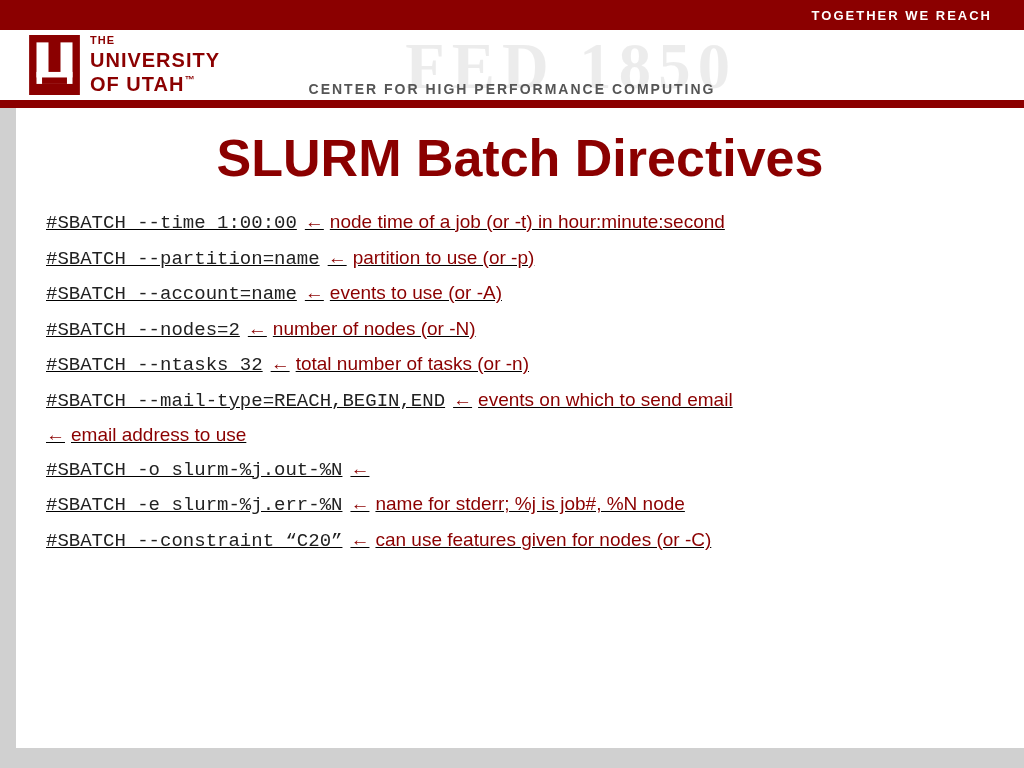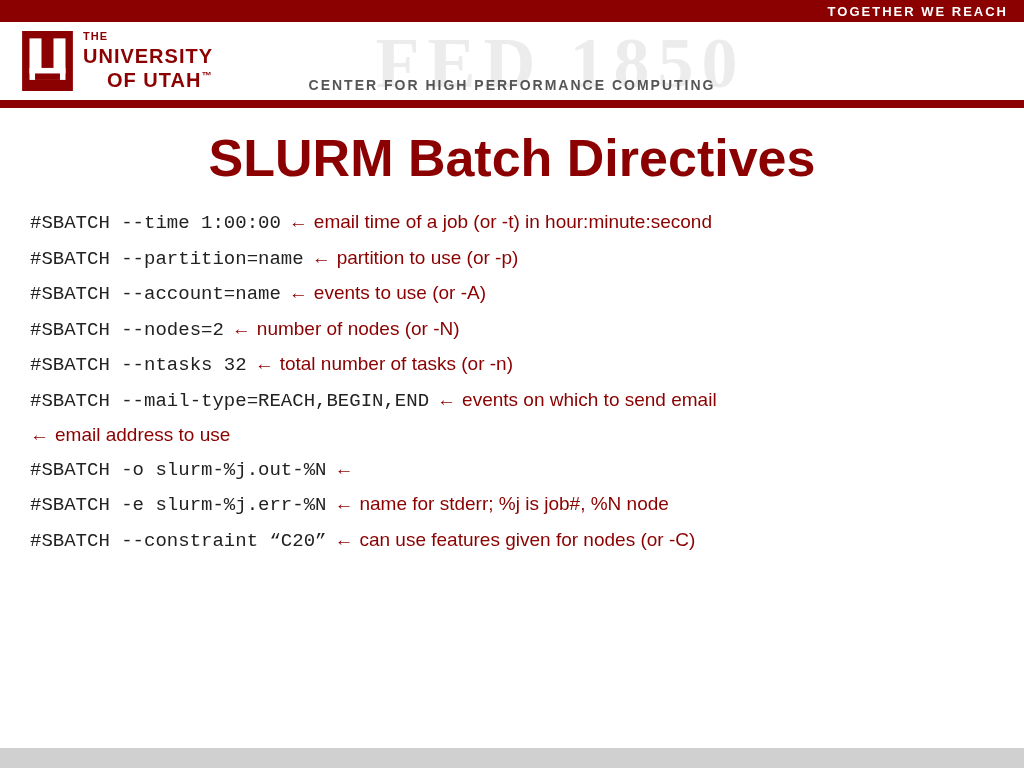--- a/index.html
+++ b/index.html
@@ -17,25 +17,25 @@
       width: 100%;
       height: 100px;
       background: #fff;
       display: flex;
       flex-direction: column;
       position: relative;
     }
 
     .header-top {
       background: #8b0000;
-      height: 22px;
+      height: 30px;
       display: flex;
       align-items: center;
       justify-content: flex-end;
-      padding-right: 16px;
+      padding-right: 32px;
     }
 
     .together-we-reach {
       color: #fff;
       font-size: 13px;
       font-weight: bold;
       letter-spacing: 2px;
       text-transform: uppercase;
     }
 
@@ -54,21 +54,21 @@
       top: 0;
       width: 70%;
       height: 100%;
       overflow: hidden;
       opacity: 0.15;
     }
 
     .logo-area {
       display: flex;
       align-items: center;
-      padding-left: 20px;
+      padding-left: 27px;
       z-index: 2;
     }
 
     .logo-block {
       display: flex;
       align-items: center;
       gap: 8px;
     }
 
     .u-logo {
@@ -94,21 +94,20 @@
       font-weight: bold;
       color: #8b0000;
       letter-spacing: 1px;
     }
 
     .university-text .of-utah {
       font-size: 20px;
       font-weight: bold;
       color: #8b0000;
       letter-spacing: 1px;
-      margin-left: 24px;
     }
 
     .university-text .tm {
       font-size: 10px;
       vertical-align: super;
     }
 
     .center-title {
       position: absolute;
       left: 50%;
@@ -128,34 +127,36 @@
       width: 100%;
       height: 8px;
       background: #8b0000;
     }
 
     
     .main-content {
       background: #fff;
       padding: 20px 30px 20px 30px;
       min-height: 640px;
+      margin-left: 16px;
     }
 
     .slide-title {
       text-align: center;
       font-size: 52px;
       font-weight: bold;
       color: #8b0000;
       margin-bottom: 20px;
       font-family: Arial, sans-serif;
     }
 
     .directives-list {
       list-style: none;
       padding: 0;
+      text-decoration: underline;
     }
 
     .directive-item {
       display: flex;
       align-items: baseline;
       margin-bottom: 6px;
       font-size: 19px;
       line-height: 1.45;
     }
 
@@ -222,21 +223,21 @@
 <div class="red-bar"></div>
 
 <div class="main-content">
 
   <h1 class="slide-title">SLURM Batch Directives</h1>
 
   <ul class="directives-list">
   <li class="directive-item">
         <span class="directive-code">#SBATCH --time 1:00:00</span>
         <span class="directive-arrow"> ← </span>
-        <span class="directive-desc">email time of a job (or -t) in hour:minute:second</span>
+        <span class="directive-desc">node time of a job (or -t) in hour:minute:second</span>
       </li>
       <li class="directive-item">
         <span class="directive-code">#SBATCH --partition=name</span>
         <span class="directive-arrow"> ← </span>
         <span class="directive-desc">partition to use (or -p)</span>
       </li>
       <li class="directive-item">
         <span class="directive-code">#SBATCH --account=name</span>
         <span class="directive-arrow"> ← </span>
         <span class="directive-desc">events to use (or -A)</span>

